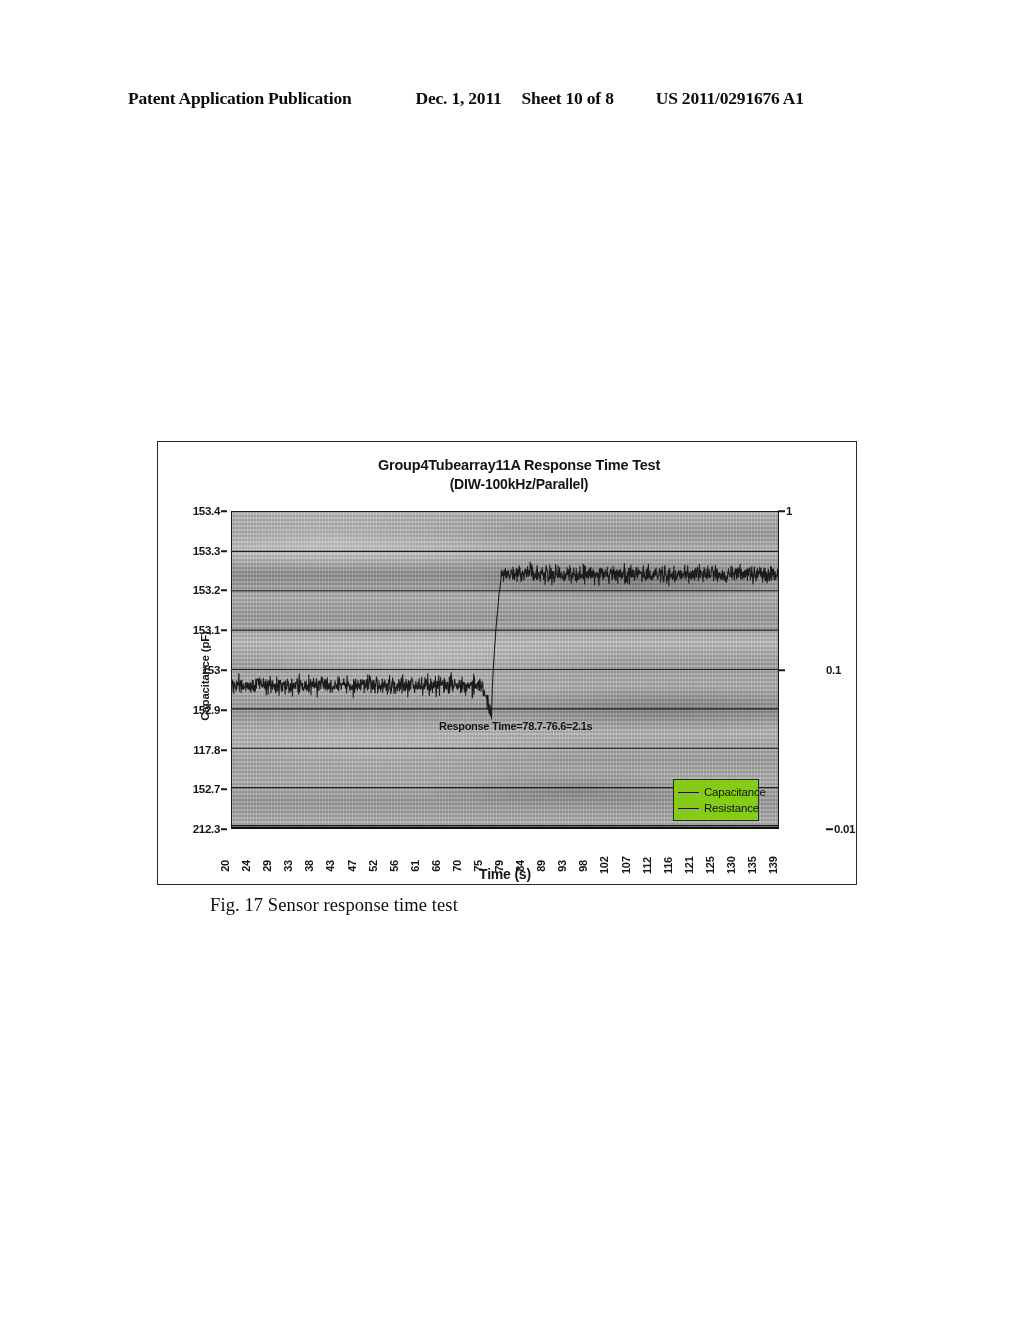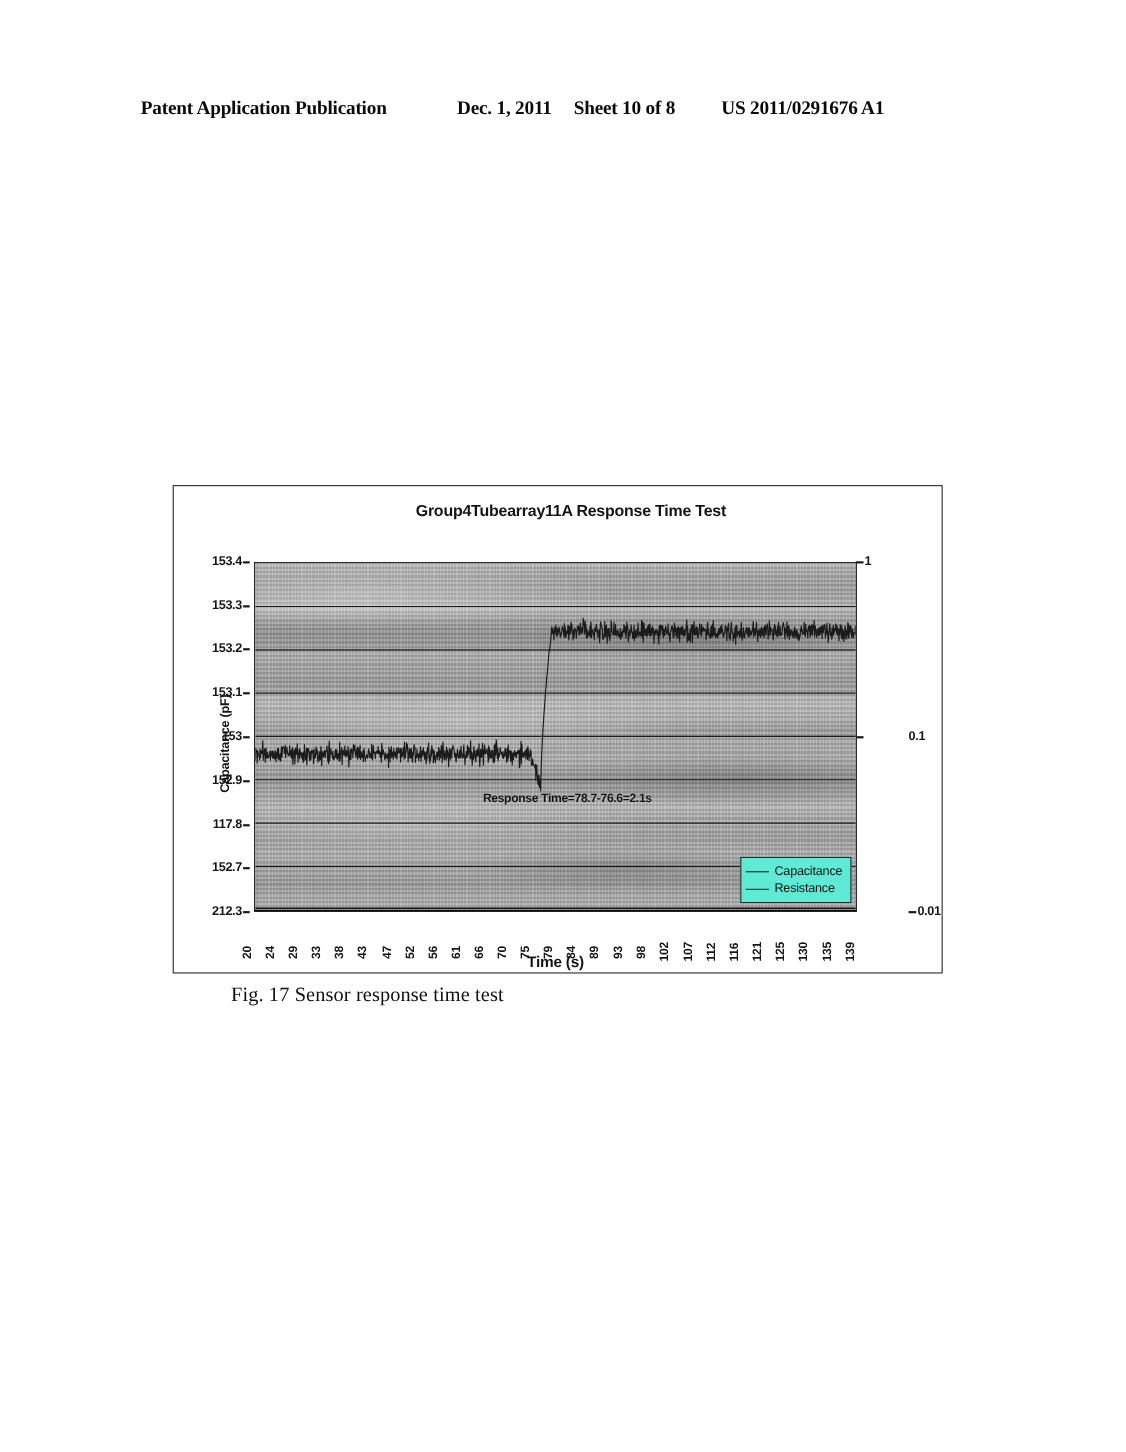--- a/index.html
+++ b/index.html
@@ -225,23 +225,23 @@
     white-space: nowrap;
     letter-spacing: -0.3px;
     text-shadow: 0 0 2px rgba(200,200,200,0.75);
   }
 
   
   #chart-legend {
     position: absolute;
     left: 515px;
     top: 337px;
-    width: 101px;
+    width: 86px;
     padding: 4px 5px 4px 4px;
-    background: #5eead4;
+    background: #84cc16;
     border: 1.3px solid #2a2a2a;
     box-sizing: border-box;
   }
   .legend-row {
     display: flex;
     align-items: center;
     height: 16px;
   }
   .legend-swatch {
     width: 21px;
@@ -278,20 +278,21 @@
   <span class="hdr-pub">Patent Application Publication</span>
   <span class="hdr-date">Dec. 1, 2011</span>
   <span class="hdr-sheet">Sheet 10 of 8</span>
   <span class="hdr-num">US 2011/0291676 A1</span>
 </div>
 
 <div id="chart-frame">
 
   <div id="chart-title-block">
     <div class="line1">Group4Tubearray11A Response Time Test</div>
+    <div class="line2">(DIW-100kHz/Parallel)</div>
   </div>
 
   <div id="y-axis-title">Capacitance (pF)</div>
 
   <div class="ytick-left" style="top:69px;"><span>153.4</span><span class="tick-dash"></span></div>
   <div class="ytick-left" style="top:109px;"><span>153.3</span><span class="tick-dash"></span></div>
   <div class="ytick-left" style="top:148px;"><span>153.2</span><span class="tick-dash"></span></div>
   <div class="ytick-left" style="top:188px;"><span>153.1</span><span class="tick-dash"></span></div>
   <div class="ytick-left" style="top:228px;"><span>153</span><span class="tick-dash"></span></div>
   <div class="ytick-left" style="top:268px;"><span>152.9</span><span class="tick-dash"></span></div>

